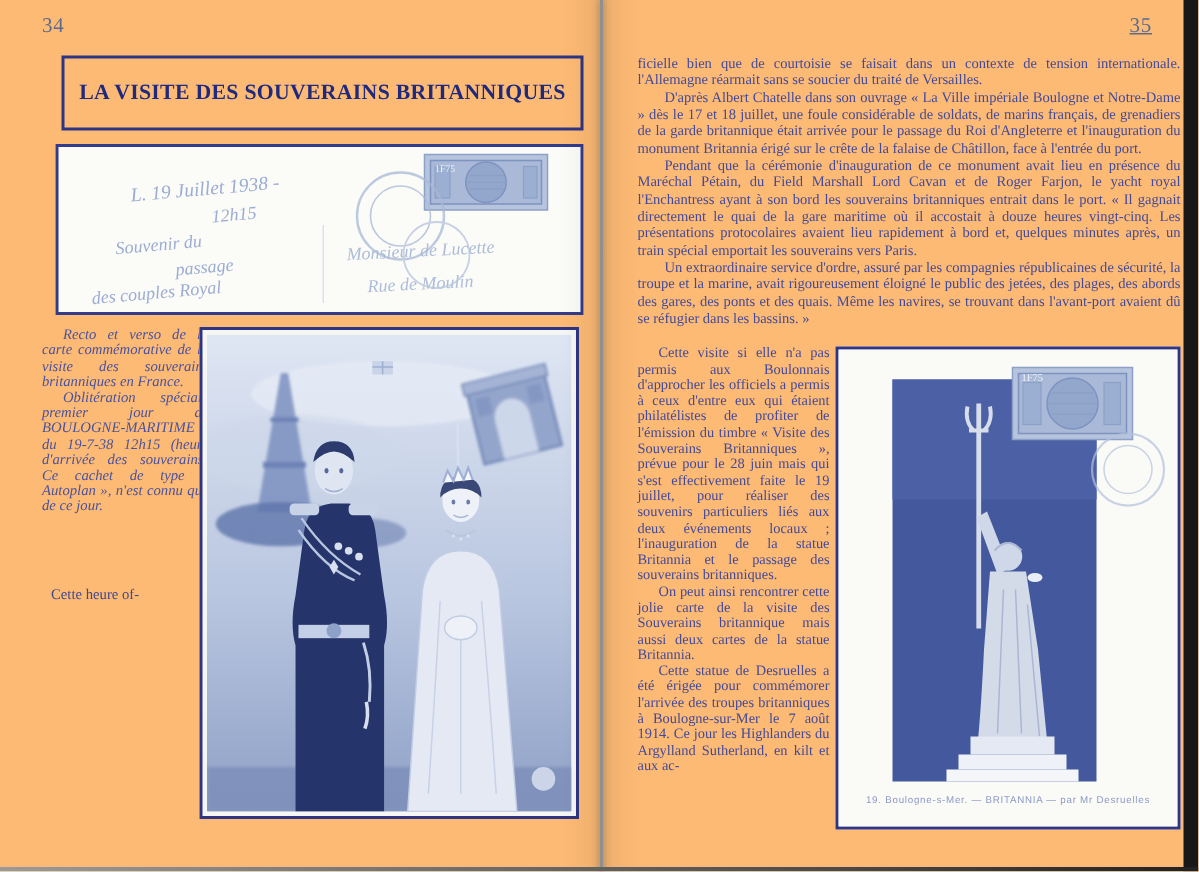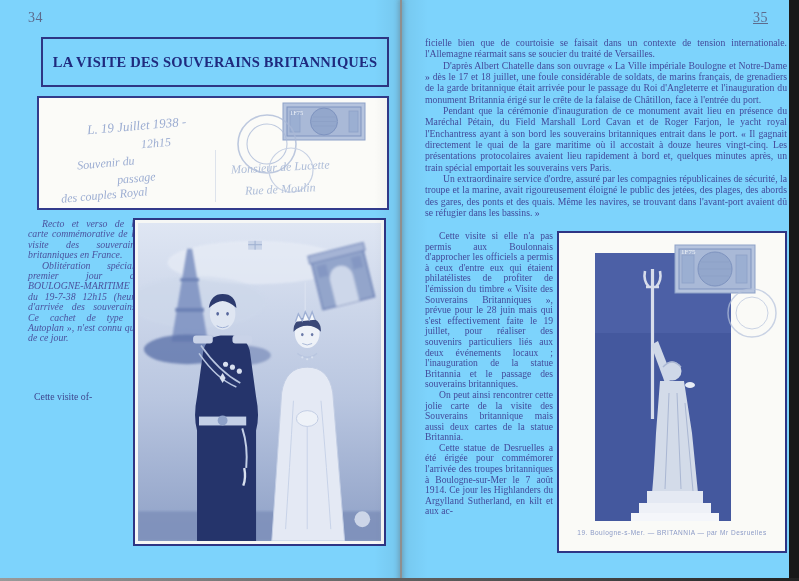--- a/index.html
+++ b/index.html
@@ -1,18 +1,18 @@
 <!DOCTYPE html>
 <html><head>
 <meta charset="utf-8">
 <style>
   html,body{margin:0;padding:0;background:#e9e9e9;}
   .scan{
     position:relative;width:799px;height:581px;overflow:hidden;
-    background:#7dd3fc;
+    background:#fdba74;
     font-family:"Liberation Serif","DejaVu Serif",serif;
   }
   
   .gutter{position:absolute;left:400px;top:0;width:2px;height:100%;
     background:#8f8f8f;box-shadow:0 0 5px 1px rgba(90,90,90,.45);}
   .edge-right{position:absolute;right:0;top:0;width:10px;height:100%;background:#181818;}
   .edge-bottom{position:absolute;left:0;bottom:0;width:100%;height:3px;
     background:linear-gradient(to right,#9a9a9a,#4a4a4a 70%,#222);}
   .page-shade{position:absolute;top:0;height:100%;width:26px;pointer-events:none;}
   .shade-l{left:374px;background:linear-gradient(to right,rgba(0,0,0,0),rgba(0,0,0,.06));}
@@ -113,21 +113,21 @@
       </g>
     </svg>
   </div>
 
   <div class="caption-col">
     <p>Recto et verso de la carte commémorative de la visite des souverains britanniques en France.</p>
     <p>Oblitération spéciale premier jour de BOULOGNE-MARITIME du 19-7-38 12h15 (heure d'arrivée des souverains) Ce cachet de type « Autoplan », n'est connu que de ce jour.</p>
   </div>
 
   <div class="body-col">
-    <p>Cette visite of-</p>
+    <p>Cette heure of-</p>
   </div>
 
   <div class="photo-frame">
     <svg viewBox="0 0 247 322" preserveAspectRatio="none">
       <defs>
         <linearGradient id="skybg" x1="0" y1="0" x2="0" y2="1">
           <stop offset="0" stop-color="#dfe6f3"></stop>
           <stop offset=".55" stop-color="#b9c6e0"></stop>
           <stop offset="1" stop-color="#8ea0c6"></stop>
         </linearGradient>

